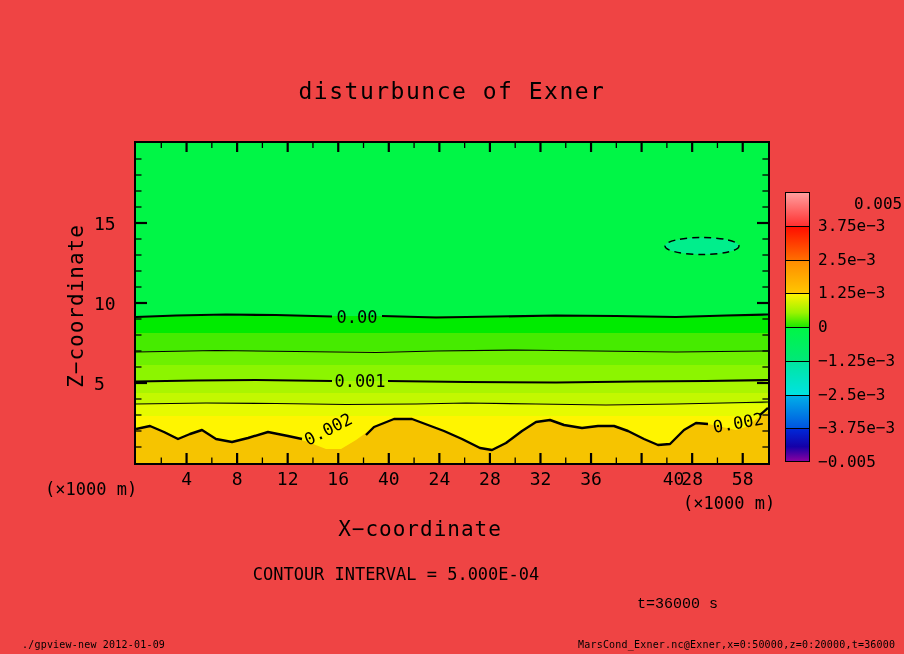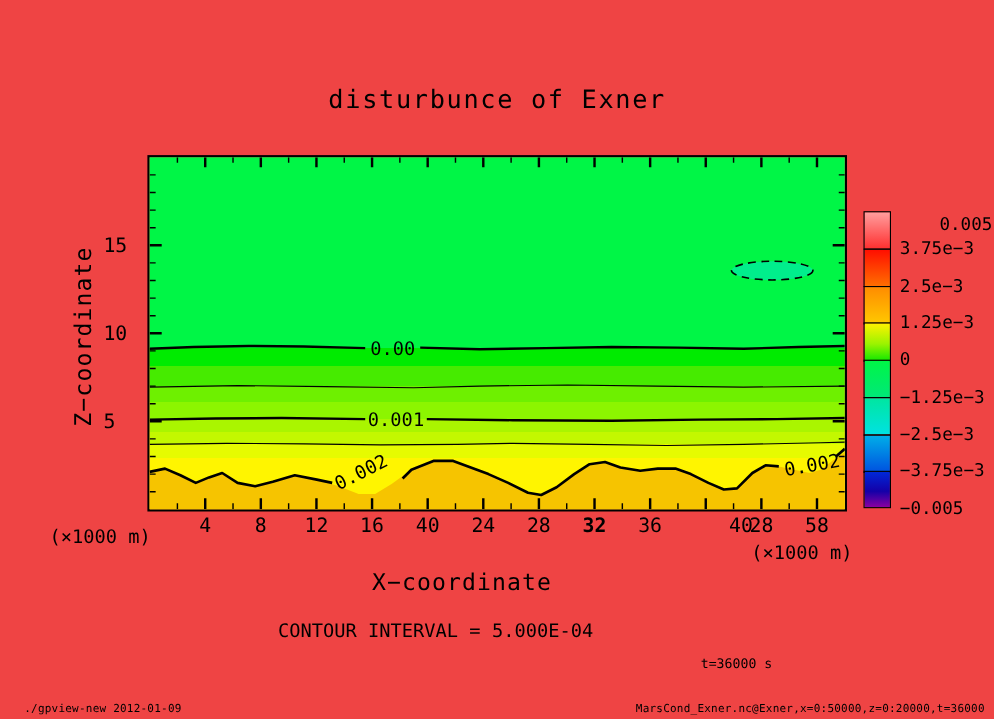--- a/index.html
+++ b/index.html
@@ -20,21 +20,21 @@
       #E6FB00 261px,#E6FB00 273px,
       #FFF500 273px,#FFF500 320px);}
   #overlay{left:0;top:0;}
   .ylab{width:36px;font-size:18px;left:94px;}
   .xlab{top:468px;font-size:18px;transform:translateX(-50%);}
   .unit{font-size:17px;}
   #zaxis-label{left:-14px;top:294px;width:180px;text-align:center;font-size:21px;
                transform:rotate(-90deg);transform-origin:center;letter-spacing:1px;}
   #xaxis-label{left:0;top:517px;width:840px;text-align:center;font-size:21px;letter-spacing:1px;}
   #contour-interval{left:0;top:564px;width:792px;text-align:center;font-size:17px;white-space:pre;}
-  #time-label{left:637px;top:596px;font-size:12px;}
+  #time-label{left:637px;top:596px;font-size:15px;font-family:Liberation Mono, monospace;}
   .footer{top:639px;font-size:10px;letter-spacing:0.2px;}
   #footer-left{left:22px;}
   #footer-right{left:578px;}
   #colorbar{left:785px;top:192px;width:25px;height:270px;}
   .cb-cell{position:absolute;left:0;width:25px;border:1.6px solid #000;box-sizing:border-box;}
   .cb-label{left:818px;font-size:16px;height:20px;}
   svg text{font-family:"DejaVu Sans Mono","Liberation Mono",monospace;}
 </style>
 </head>
 <body>
@@ -165,21 +165,21 @@
   <div class="abs ylab" style="top:293px;">10</div>
   <div class="abs ylab" style="top:213px;">15</div>
 
   <div class="abs xlab" style="left:186.6px;">4</div>
   <div class="abs xlab" style="left:237.1px;">8</div>
   <div class="abs xlab" style="left:287.7px;">12</div>
   <div class="abs xlab" style="left:338.2px;text-align:center;">16</div>
   <div class="abs xlab" style="left:388.8px;">40</div>
   <div class="abs xlab" style="left:439.4px;">24</div>
   <div class="abs xlab" style="left:489.9px;">28</div>
-  <div class="abs xlab" style="left:540.5px;font-weight:bold;">32</div>
+  <div class="abs xlab" style="left:540.5px;">32</div>
   <div class="abs xlab" style="left:591px;">36</div>
   <div class="abs xlab" style="left:641.6px;margin-left:32px;">40</div>
   <div class="abs xlab" style="left:692.2px;">28</div>
   <div class="abs xlab" style="left:742.7px;">58</div>
 
   <div class="abs unit" style="left:45px;top:479px;">(×1000 m)</div>
   <div class="abs unit" style="left:683px;top:493px;">(×1000 m)</div>
 
   <div id="zaxis-label" class="abs">Z−coordinate</div>
   <div id="xaxis-label" class="abs">X−coordinate</div>

